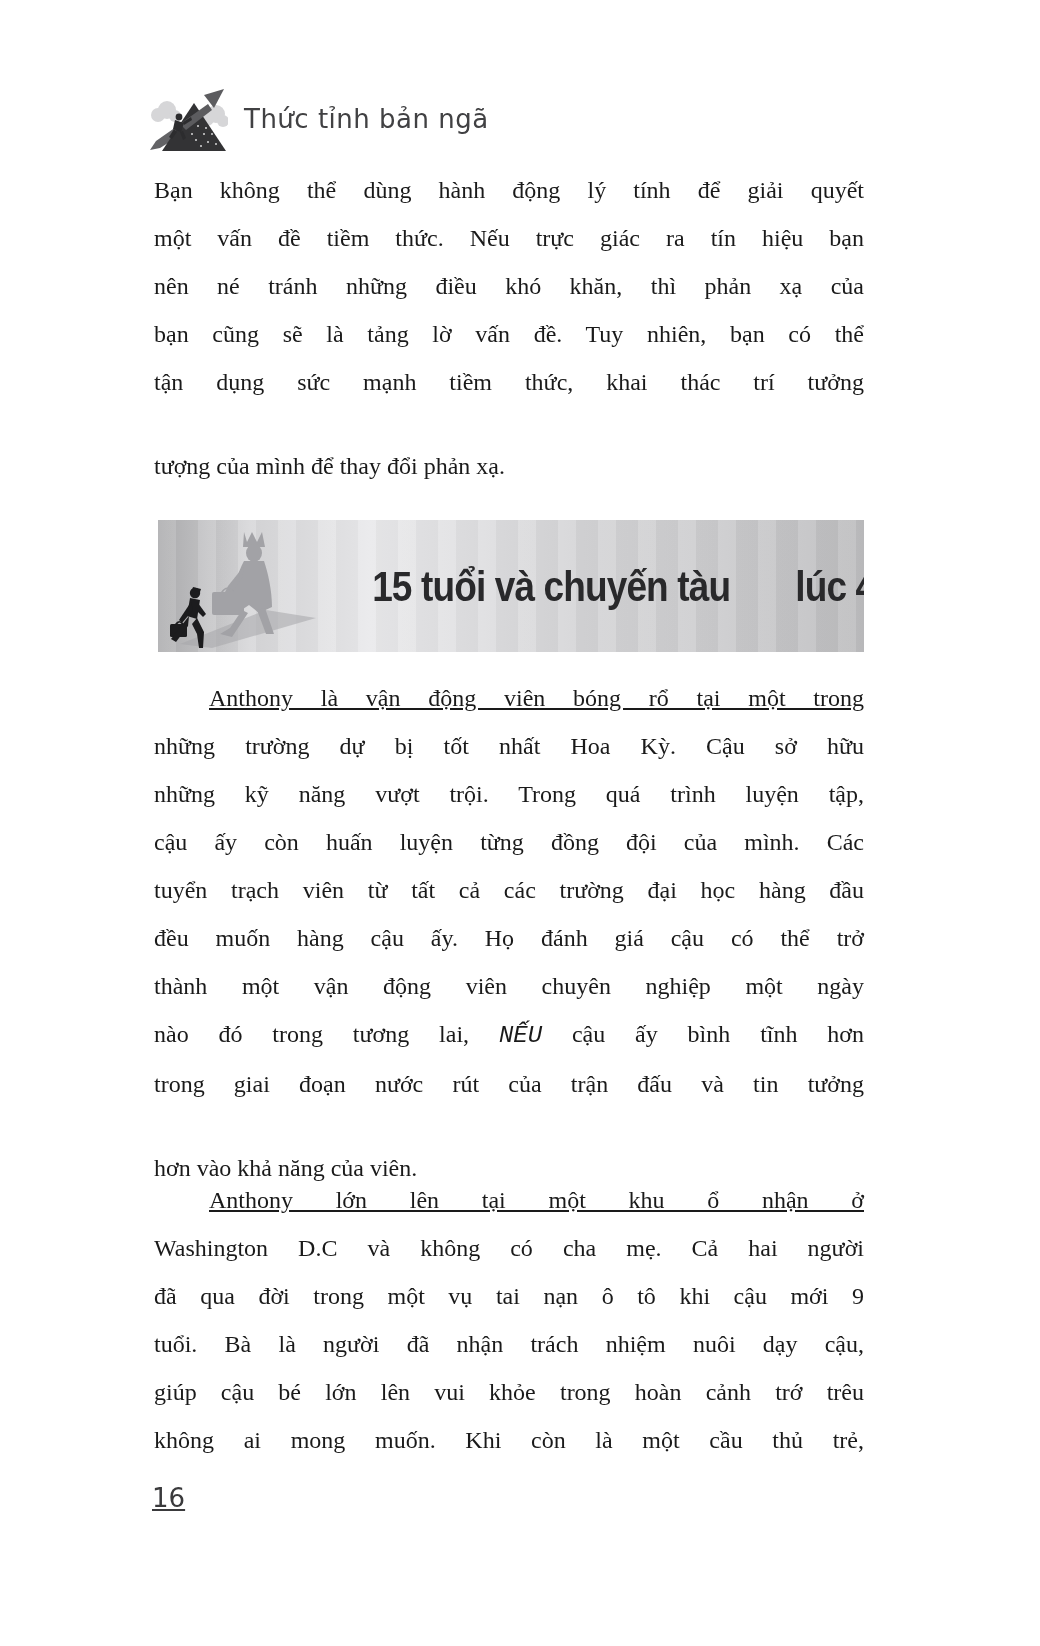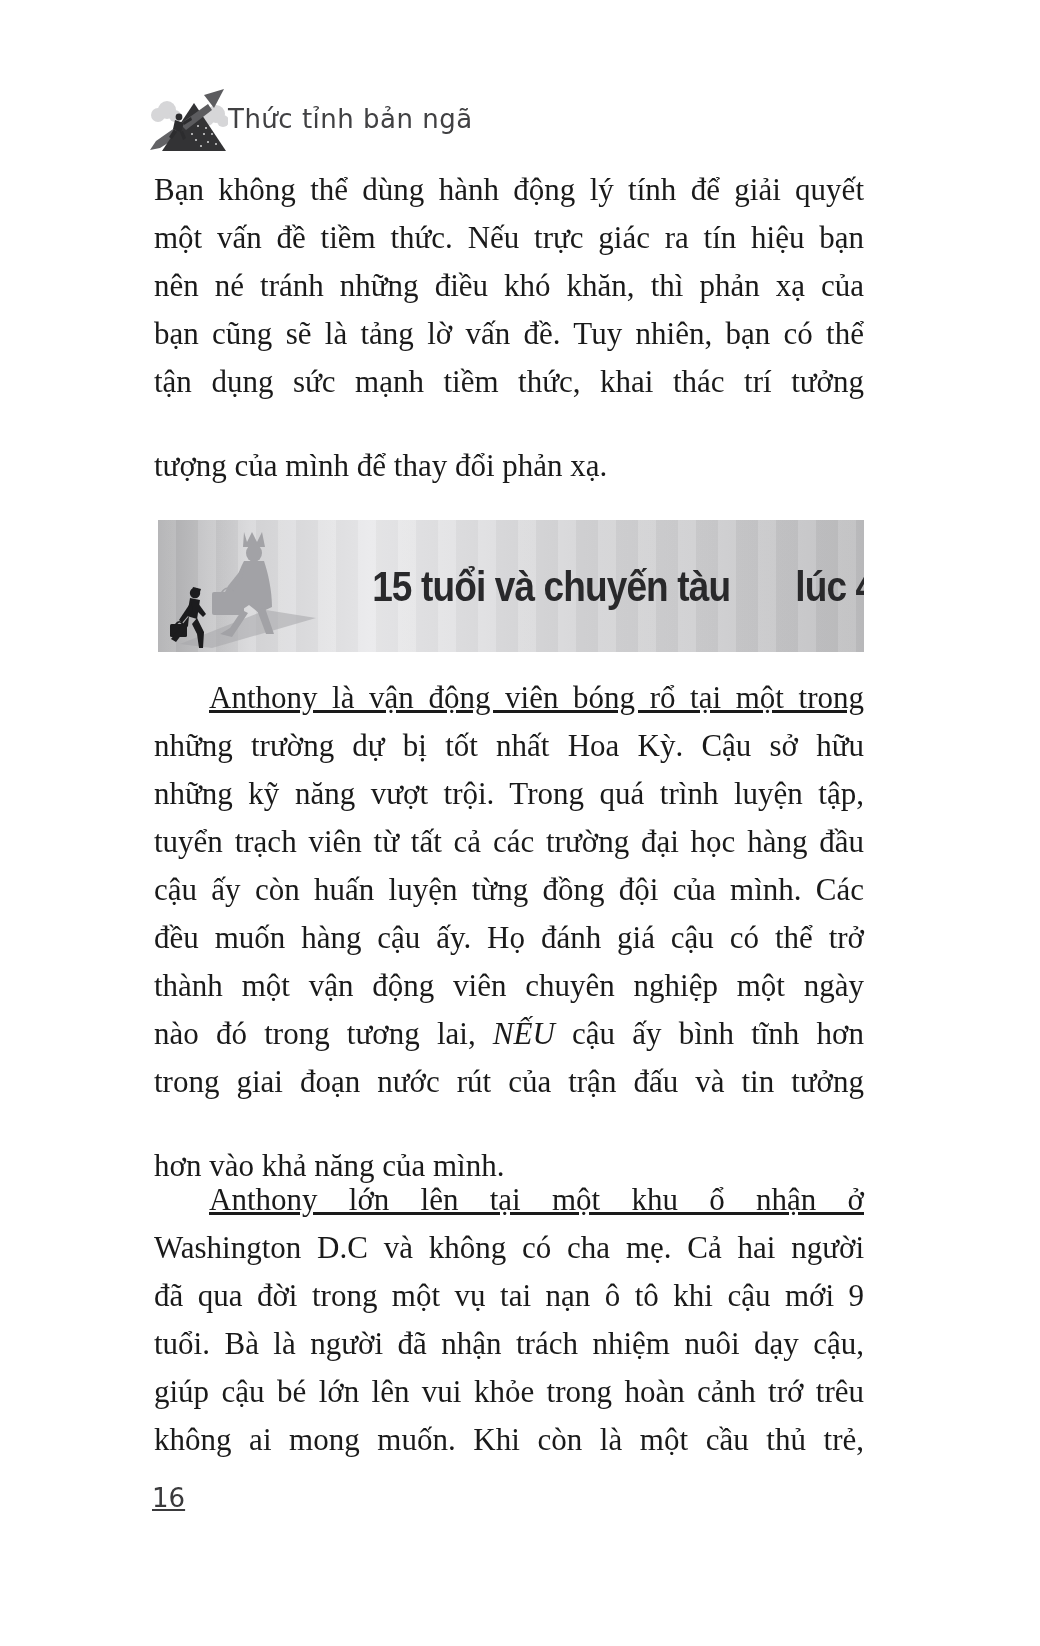--- a/index.html
+++ b/index.html
@@ -14,49 +14,49 @@
     position:relative;
     width:1040px;height:1646px;
     margin:0 auto;
     background:var(--page-bg);
     overflow:hidden;
     font-family:"Liberation Serif", serif;
   }
   
   .header-row{
     position:absolute;left:146px;top:84px;
-    display:flex;align-items:center;
+    display:flex;align-items:center;gap:16px;
   }
   .logo-box{width:82px;height:70px;flex:none;}
   .header-title{
     font-family:"DejaVu Sans","Liberation Sans",sans-serif;
     font-size:26px;line-height:70px;
     color:var(--header-text);
     letter-spacing:0.5px;
   }
   
   .para{position:absolute;left:154px;width:710px;}
   #p1{top:166px;}
   #p2{top:674px;}
   #p3{top:1176px;}
   .tline{
-    font-size:31px;line-height:48px;
+    font-size:24px;line-height:48px;
     color:var(--body-text);
     text-align:justify;
     -moz-text-align-last:justify;
     text-align-last:justify;
     white-space:normal;
   }
   .tline.last{
     -moz-text-align-last:left;
     text-align-last:left;
     margin-top:36px;
   }
   .para.indent .tline:first-child{text-indent:55px;text-decoration:underline;}
-  .tline i{font-style:italic;}
+  .tline i{font-style:italic;font-family:Liberation Mono, monospace;}
   
   .banner{
     position:absolute;left:158px;top:520px;
     width:706px;height:132px;
     display:flex;
     background:linear-gradient(90deg,
       #aeaeb0 0%, #d7d7d9 13%, #e9e9eb 30%, #dedee0 46%,
       #d4d4d6 60%, #cdcdcf 76%, #c2c2c4 92%, #bcbcbe 100%);
     overflow:hidden;
   }
@@ -184,27 +184,27 @@
     <div class="banner-text">
       <div class="banner-line">15 tuổi và chuyến tàu</div>
       <div class="banner-line">lúc 4:35 sáng tới New York</div>
     </div>
   </div>
 
   <div class="para indent" id="p2">
       <div class="tline"><span>Anthony là vận động viên bóng rổ tại một trong</span></div>
       <div class="tline"><span>những trường dự bị tốt nhất Hoa Kỳ. Cậu sở hữu</span></div>
       <div class="tline"><span>những kỹ năng vượt trội. Trong quá trình luyện tập,</span></div>
+      <div class="tline"><span>cậu ấy còn huấn luyện từng đồng đội của mình. Các</span></div>
       <div class="tline"><span>tuyển trạch viên từ tất cả các trường đại học hàng đầu</span></div>
-      <div class="tline"><span>cậu ấy còn huấn luyện từng đồng đội của mình. Các</span></div>
       <div class="tline"><span>đều muốn hàng cậu ấy. Họ đánh giá cậu có thể trở</span></div>
       <div class="tline"><span>thành một vận động viên chuyên nghiệp một ngày</span></div>
       <div class="tline"><span>nào đó trong tương lai, </span><i>NẾU</i><span> cậu ấy bình tĩnh hơn</span></div>
       <div class="tline"><span>trong giai đoạn nước rút của trận đấu và tin tưởng</span></div>
-      <div class="tline last"><span>hơn vào khả năng của mình.</span></div>
+      <div class="tline last"><span>hơn vào khả năng của viên.</span></div>
     </div>
 
   <div class="para indent" id="p3">
       <div class="tline"><span>Anthony lớn lên tại một khu ổ nhận ở</span></div>
       <div class="tline"><span>Washington D.C và không có cha mẹ. Cả hai người</span></div>
       <div class="tline"><span>đã qua đời trong một vụ tai nạn ô tô khi cậu mới 9</span></div>
       <div class="tline"><span>tuổi. Bà là người đã nhận trách nhiệm nuôi dạy cậu,</span></div>
       <div class="tline"><span>giúp cậu bé lớn lên vui khỏe trong hoàn cảnh trớ trêu</span></div>
       <div class="tline"><span>không ai mong muốn. Khi còn là một cầu thủ trẻ,</span></div>
     </div>

